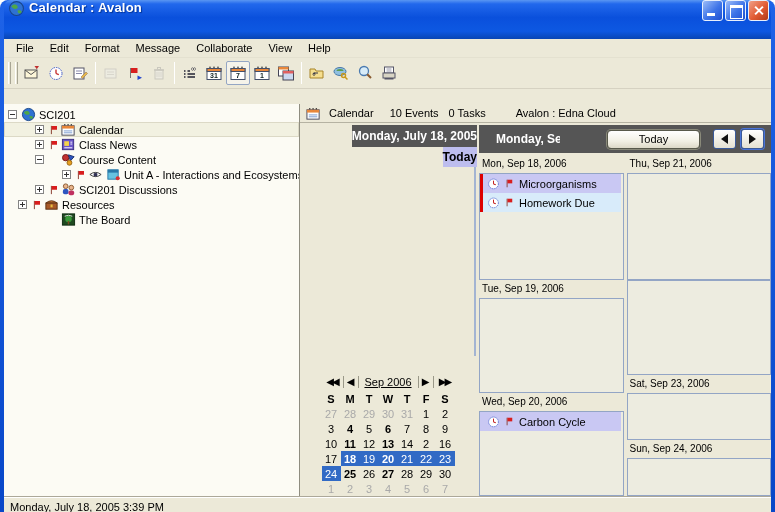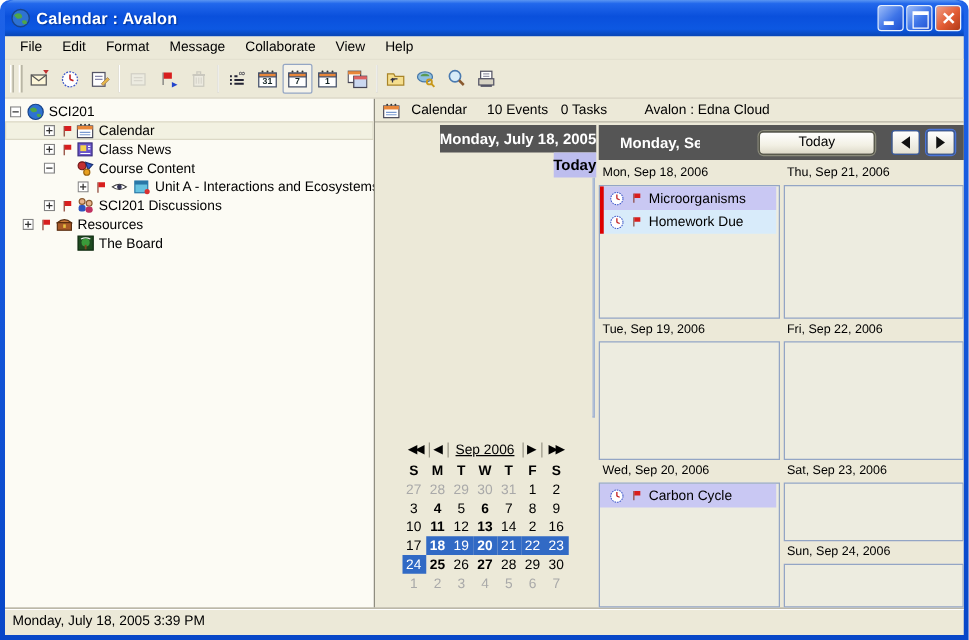--- a/index.html
+++ b/index.html
@@ -3,21 +3,21 @@
 <meta charset="utf-8">
 <style>
   * { margin:0; padding:0; box-sizing:border-box; }
   html,body { background:#fff; }
   body { font-family:"Liberation Sans", sans-serif; }
 
   .window { width:775px; height:512px; background:linear-gradient(180deg,#1E63E8,#0847C8);
     padding:0 4px 4px; border-radius:8px 8px 0 0; overflow:hidden; position:relative; }
 
   
-  .titlebar { height:29px; display:flex; align-items:center; padding:0 2px 0 4px;
+  .titlebar { height:39px; display:flex; align-items:flex-start; padding:0 2px 0 4px;
     background:linear-gradient(180deg,#5A96F2 0%,#2268EC 10%,#0A50DC 45%,#0D58E2 80%,#0845B4 100%);
     border-radius:7px 7px 0 0; }
   .title-icon { width:17px; height:17px; margin-right:4px; flex:none; }
   .title-text { color:#fff; font-weight:bold; font-size:13px; text-shadow:1px 1px 1px #00339A; letter-spacing:.2px; }
   .winbtns { margin-left:auto; display:flex; gap:2px; }
   .wbtn { width:21px; height:21px; border:1px solid #E8F0FC; border-radius:3px; position:relative; cursor:default;
     background:linear-gradient(135deg,#9CBCF8 0%,#3E74E8 55%,#1E4FD0 100%); }
   .wbtn.close { background:linear-gradient(135deg,#F0A088 0%,#E25B33 55%,#B03A18 100%); }
   .wbtn.min::after { content:""; position:absolute; left:4px; bottom:4px; width:8px; height:3px; background:#fff; }
   .wbtn.max::after { content:""; position:absolute; left:4px; top:4px; width:11px; height:10px;
@@ -37,21 +37,21 @@
     border-bottom:1px solid #D6D2C2; }
   .grip { width:3px; height:22px; border-left:1px solid #fff; border-right:1px solid #A8A594; margin:0 2px; }
   .tsep { width:1px; height:22px; background:#A5A39A; border-right:1px solid #fff; margin:0 3px; }
   .tbtn { width:24px; height:24px; border:1px solid transparent; background:transparent; display:flex;
     align-items:center; justify-content:center; position:relative; border-radius:2px; }
   .tbtn.active { border:1px solid #94A6C4; background:#F5F3EA; }
   .tbtn.disabled { opacity:.4; filter:grayscale(1); }
   .tbtn .badge { position:absolute; left:0; right:0; top:10px; text-align:center; font-size:7px; font-weight:bold; color:#122; }
 
   
-  .main { flex:1; display:flex; min-height:0; }
+  .main { flex:1; display:flex; min-height:0;margin-top:15px; }
 
   .tree-panel { width:296px; flex:none; background:#FCFBF4; border-right:1px solid #8F8D80; padding-top:3px; overflow:hidden; }
   .trow { height:15px; display:flex; align-items:center; font-size:11px; white-space:nowrap; }
   .trow.selected { background:#F2F1E1; box-shadow:inset 0 0 0 1px #DCD9C6; }
   .exp { width:9px; height:9px; flex:none; margin-right:4px; }
   .exp-spacer { width:13px; flex:none; }
   .flag-slot { width:13px; flex:none; display:flex; align-items:center; }
   .ticn { width:15px; height:15px; flex:none; margin-right:3px; display:flex; align-items:center; }
   .tlabel { padding-right:4px; }
 
@@ -677,21 +677,20 @@
                       </div>
                     </div>
                   </div>
                 </div>
                 <div class="wcol">
                   <div class="wday">
                     <div class="wday-header">Thu, Sep 21, 2006</div>
                     <div class="wday-body h-a"></div>
                   </div>
                   <div class="wday">
-                    <div class="wday-header">Fri, Sep 22, 2006</div>
                     <div class="wday-body h-b"></div>
                   </div>
                   <div class="wday">
                     <div class="wday-header">Sat, Sep 23, 2006</div>
                     <div class="wday-body h-d"></div>
                   </div>
                   <div class="wday grow">
                     <div class="wday-header">Sun, Sep 24, 2006</div>
                     <div class="wday-body"></div>
                   </div>

